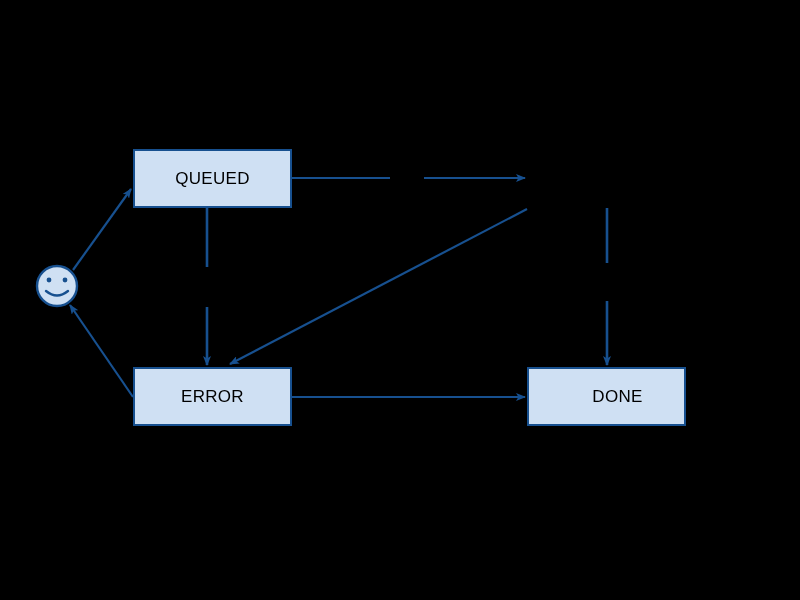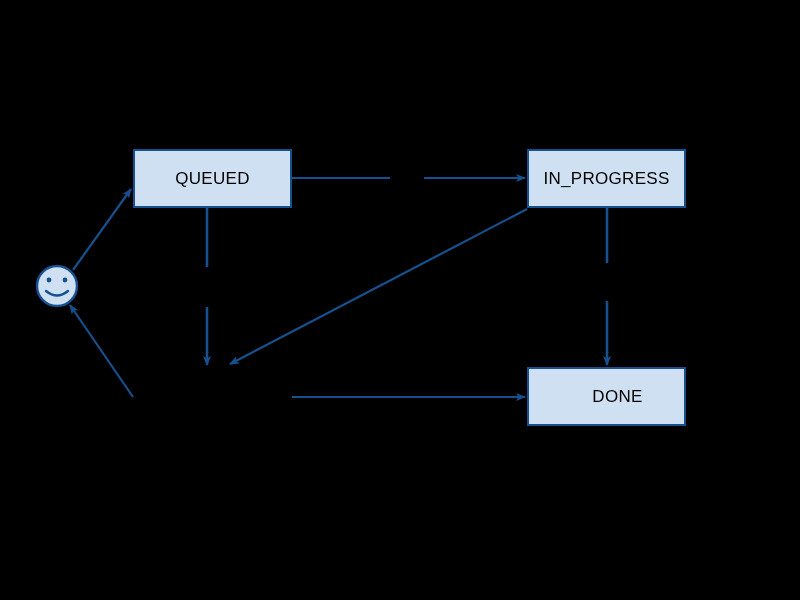--- a/index.html
+++ b/index.html
@@ -96,24 +96,24 @@
       <circle cx="49" cy="280" r="2.4" fill="#17508f"></circle>
       <circle cx="65" cy="280" r="2.4" fill="#17508f"></circle>
       <path d="M46,291 Q57,300 68,291" fill="none" stroke="#17508f" stroke-width="2.4" stroke-linecap="round"></path>
     </g>
   </svg>
 
   <div class="node-box" style="left:133px; top:149px; width:159px; height:59px;">
     <span>QUEUED</span>
   </div>
 
-  <div class="node-box" style="left:527px; top:149px; width:159px; height:59px;">
-    <span>IN_PROGRESS</span>
+
+  <div class="node-box" style="left:133px; top:367px; width:159px; height:59px;">
+    <span>ERROR</span>
   </div>
-
 
   <div class="node-box" style="left:527px; top:367px; width:159px; height:59px;padding-left:22px;">
     <span>DONE</span>
   </div>
 
   <div class="edge-label" style="left:390px; top:171px; width:34px; height:14px;">start</div>
 
   <div class="edge-label vertical" style="left:201px; top:267px; width:14px; height:40px;">fail</div>
 
   <div class="edge-label" style="left:366px; top:262px; width:32px; height:14px; transform:rotate(-27deg);">fail</div>

